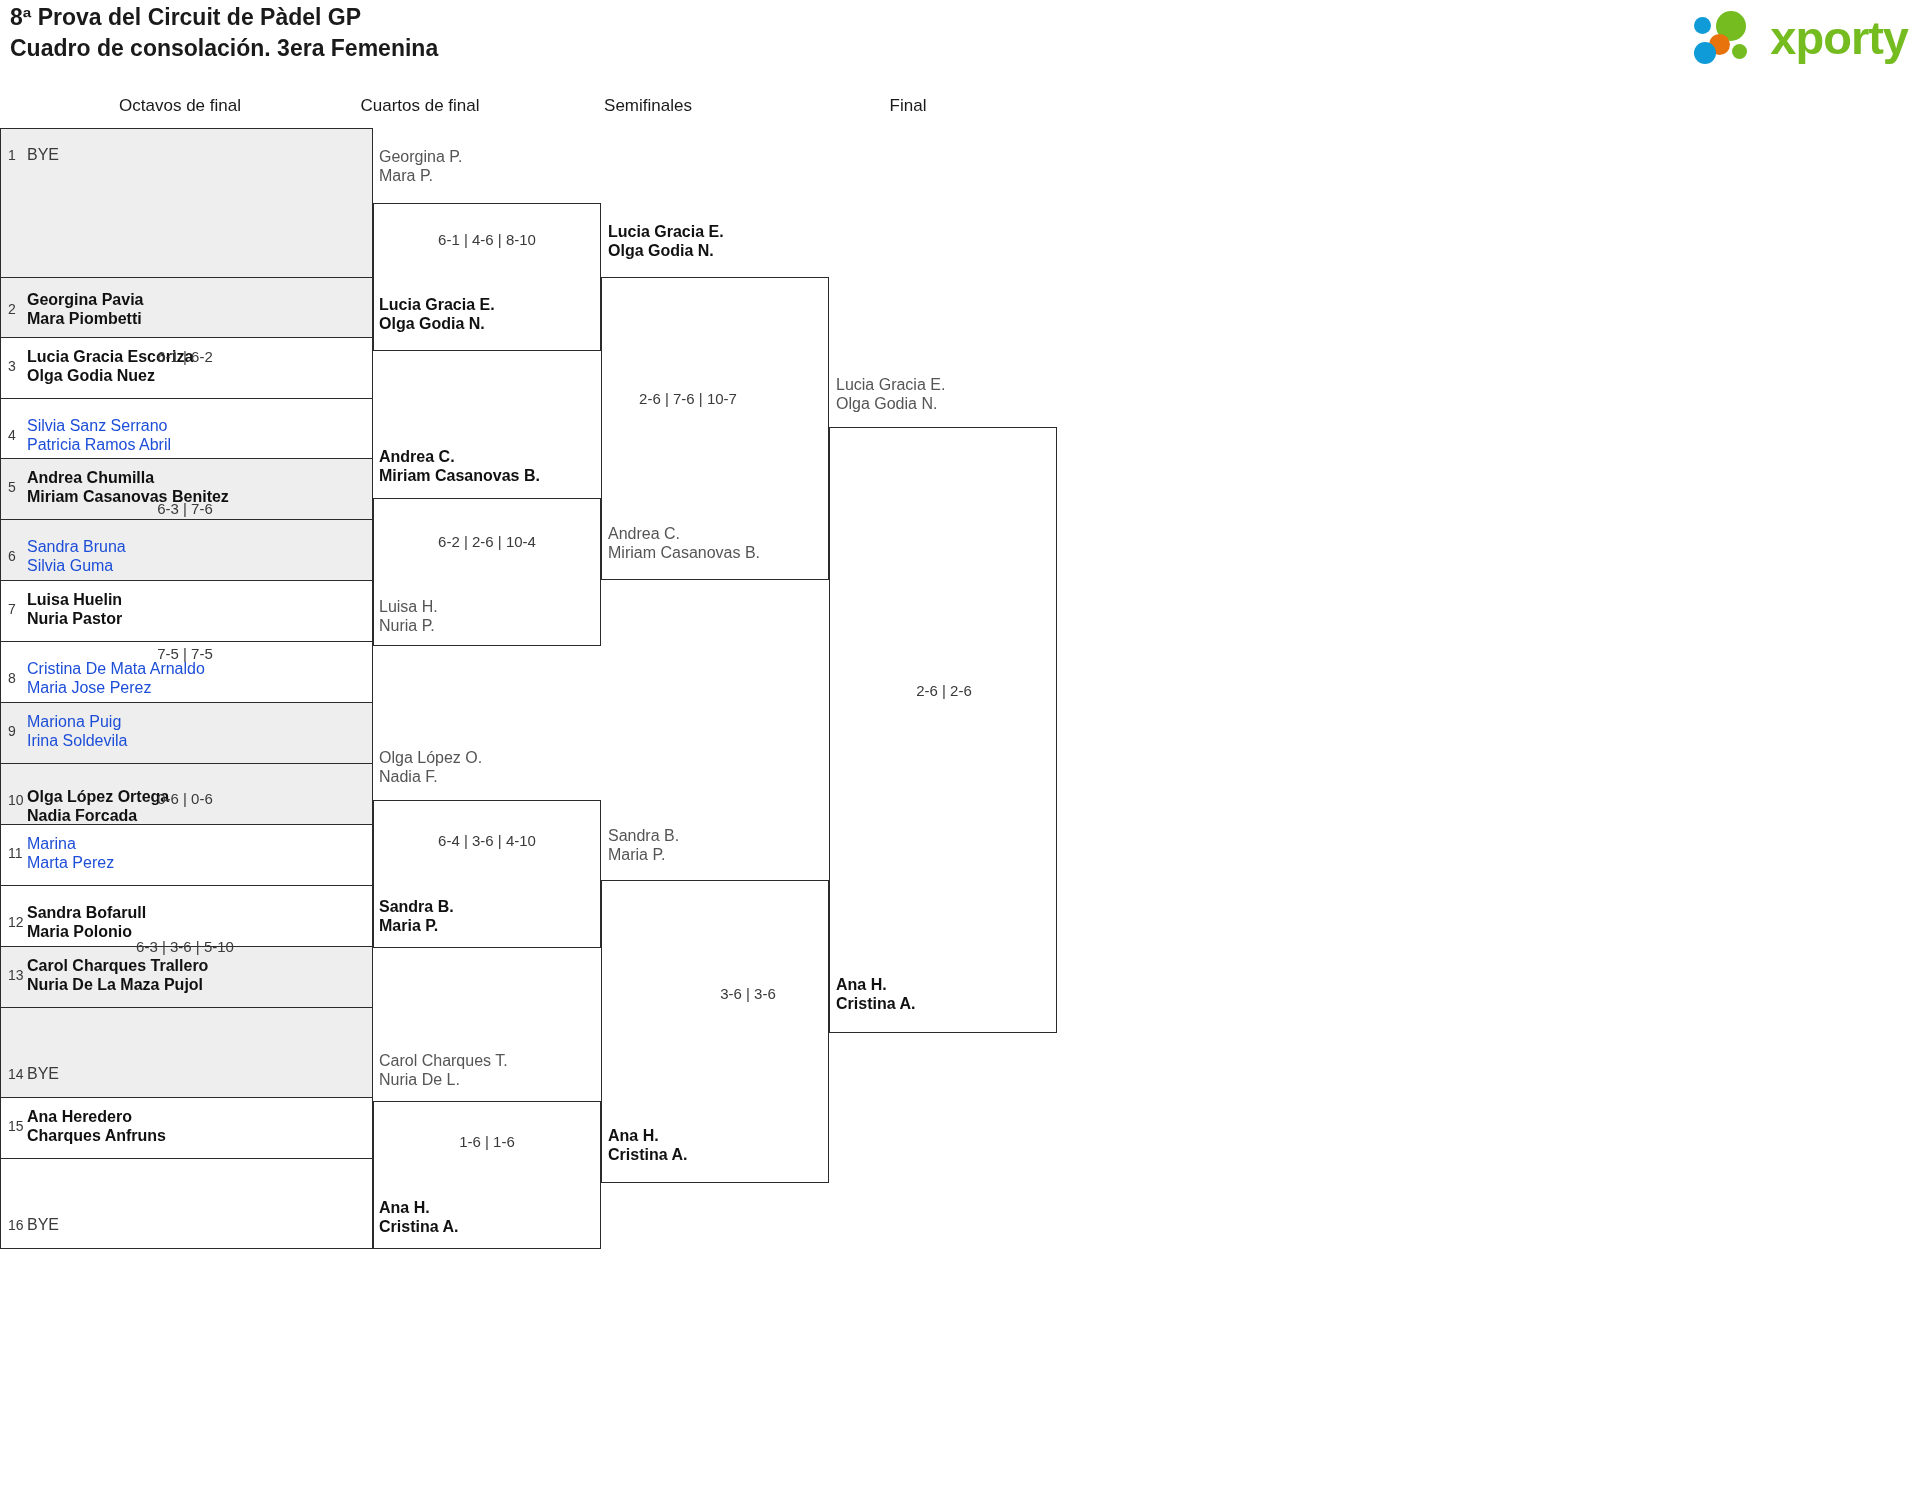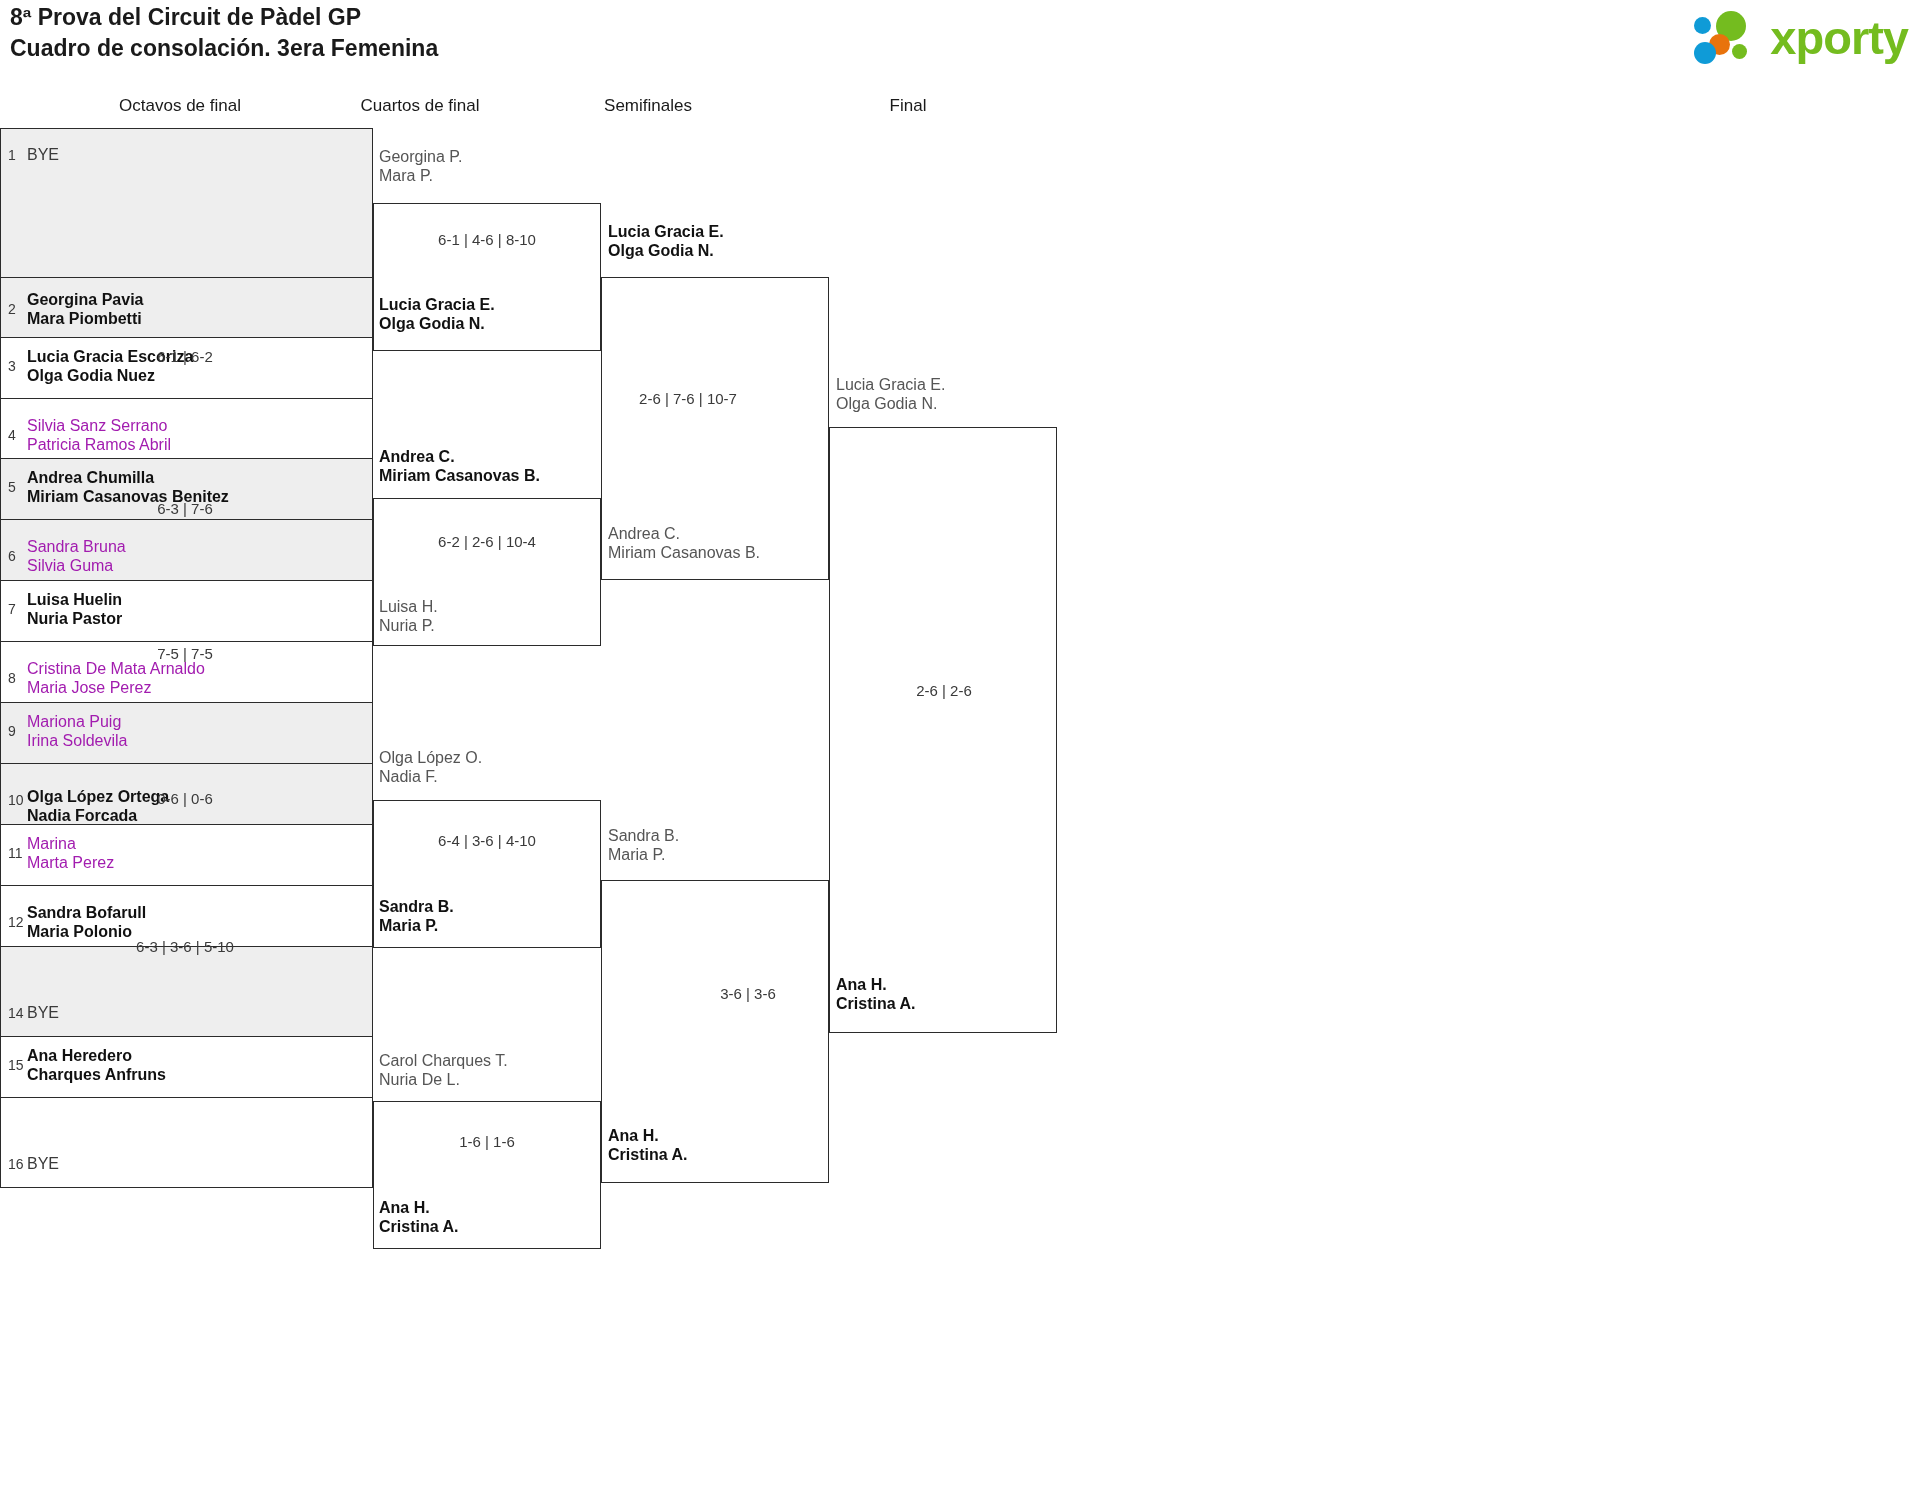--- a/index.html
+++ b/index.html
@@ -93,21 +93,21 @@
     line-height: 16px;
   }
   .team {
     position: absolute;
     left: 26px;
     font-size: 16px;
     line-height: 19px;
     white-space: nowrap;
   }
   .team.winner { font-weight: bold; color: #111111; }
-  .team.loser  { font-weight: normal; color: #a21caf; }
+  .team.loser  { font-weight: normal; color: #1d4ed8; }
   .team .tl { display: block; }
 
   .bye-label {
     position: absolute;
     left: 26px;
     font-size: 16px;
     color: #3a3a3a;
     line-height: 19px;
   }
 
@@ -244,20 +244,27 @@
     </span>
   </div>
   <div class="slot plain" style="height:61px;">
     <span class="seed" style="top:28px;">12</span>
     <span class="team winner" style="top:17px;">
       <span class="tl">Sandra Bofarull</span>
       <span class="tl">Maria Polonio</span>
     </span>
   </div>
 
+  <div class="slot shaded" style="height:61px;">
+    <span class="seed" style="top:20px;">13</span>
+    <span class="team winner" style="top:9px;">
+      <span class="tl">Carol Charques Trallero</span>
+      <span class="tl">Nuria De La Maza Pujol</span>
+    </span>
+  </div>
   <div class="slot shaded" style="height:90px;">
     <span class="seed" style="top:58px;">14</span>
     <span class="bye-label" style="top:56px;">BYE</span>
   </div>
 
   <div class="slot plain" style="height:61px;">
     <span class="seed" style="top:20px;">15</span>
     <span class="team winner" style="top:9px;">
       <span class="tl">Ana Heredero</span>
       <span class="tl">Charques Anfruns</span>

